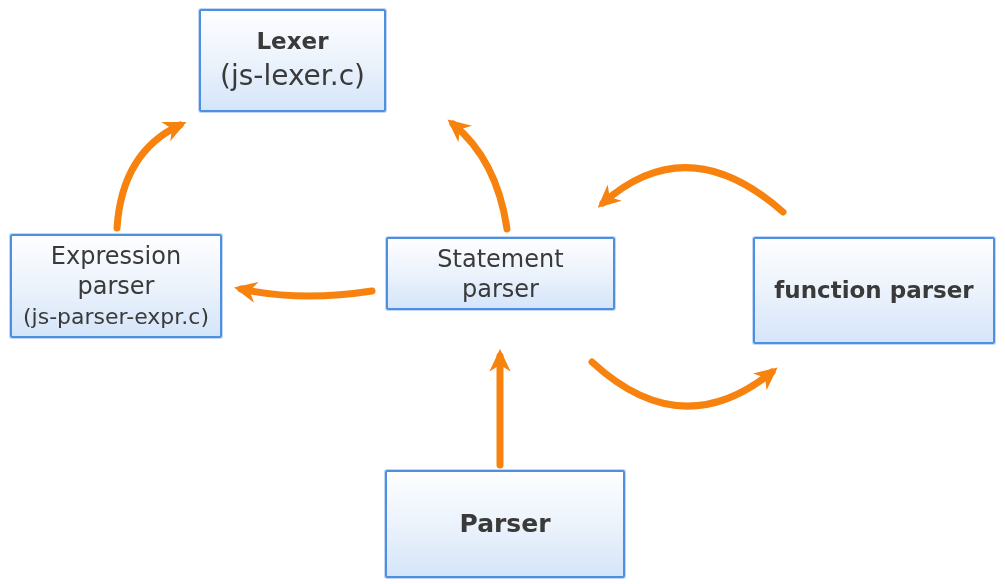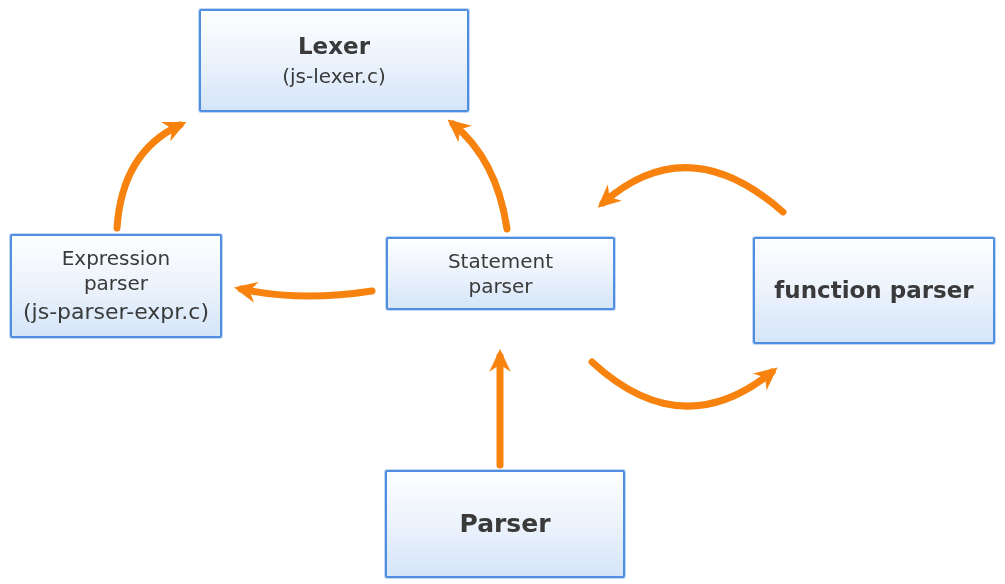--- a/index.html
+++ b/index.html
@@ -17,26 +17,26 @@
     box-sizing:border-box;
     border:2px solid #4e8fe0;
     border-radius:2px;
     background:linear-gradient(to bottom,#fdfeff 0%,#eef4fc 45%,#d5e5f9 100%);
     box-shadow:0 0 0 1px rgba(122,167,233,0.45);
     display:flex;flex-direction:column;align-items:center;justify-content:center;
     text-align:center;
     color:#3a3a3a;
     z-index:1;
   }
-  .node .title{font-size:20px;line-height:1.25;color:#3a3a3a;}
+  .node .title{font-size:24px;line-height:1.25;color:#3a3a3a;}
   .node .title.bold{font-weight:700;}
   .node .code{font-size:22px;line-height:1.3;margin-top:2px;color:#3a3a3a;}
-  #node-lexer      {left:199px;top:9px;  width:270px;height:103px;}
+  #node-lexer      {left:199px;top:9px;  width:187px;height:103px;}
   #node-lexer .title{font-size:23px;}
-  #node-lexer .code {font-size:20px;}
+  #node-lexer .code {font-size:28px;}
   #node-expression {left:10px; top:234px;width:212px;height:104px;}
   #node-statement  {left:386px;top:237px;width:229px;height:73px;}
   #node-function   {left:753px;top:237px;width:242px;height:107px;}
   #node-function .title{font-size:23px;}
   #node-parser     {left:385px;top:470px;width:240px;height:108px;}
   #node-parser .title{font-size:25px;}
   #node-parser .code {font-size:20px;}
 </style>
 </head>
 <body>

